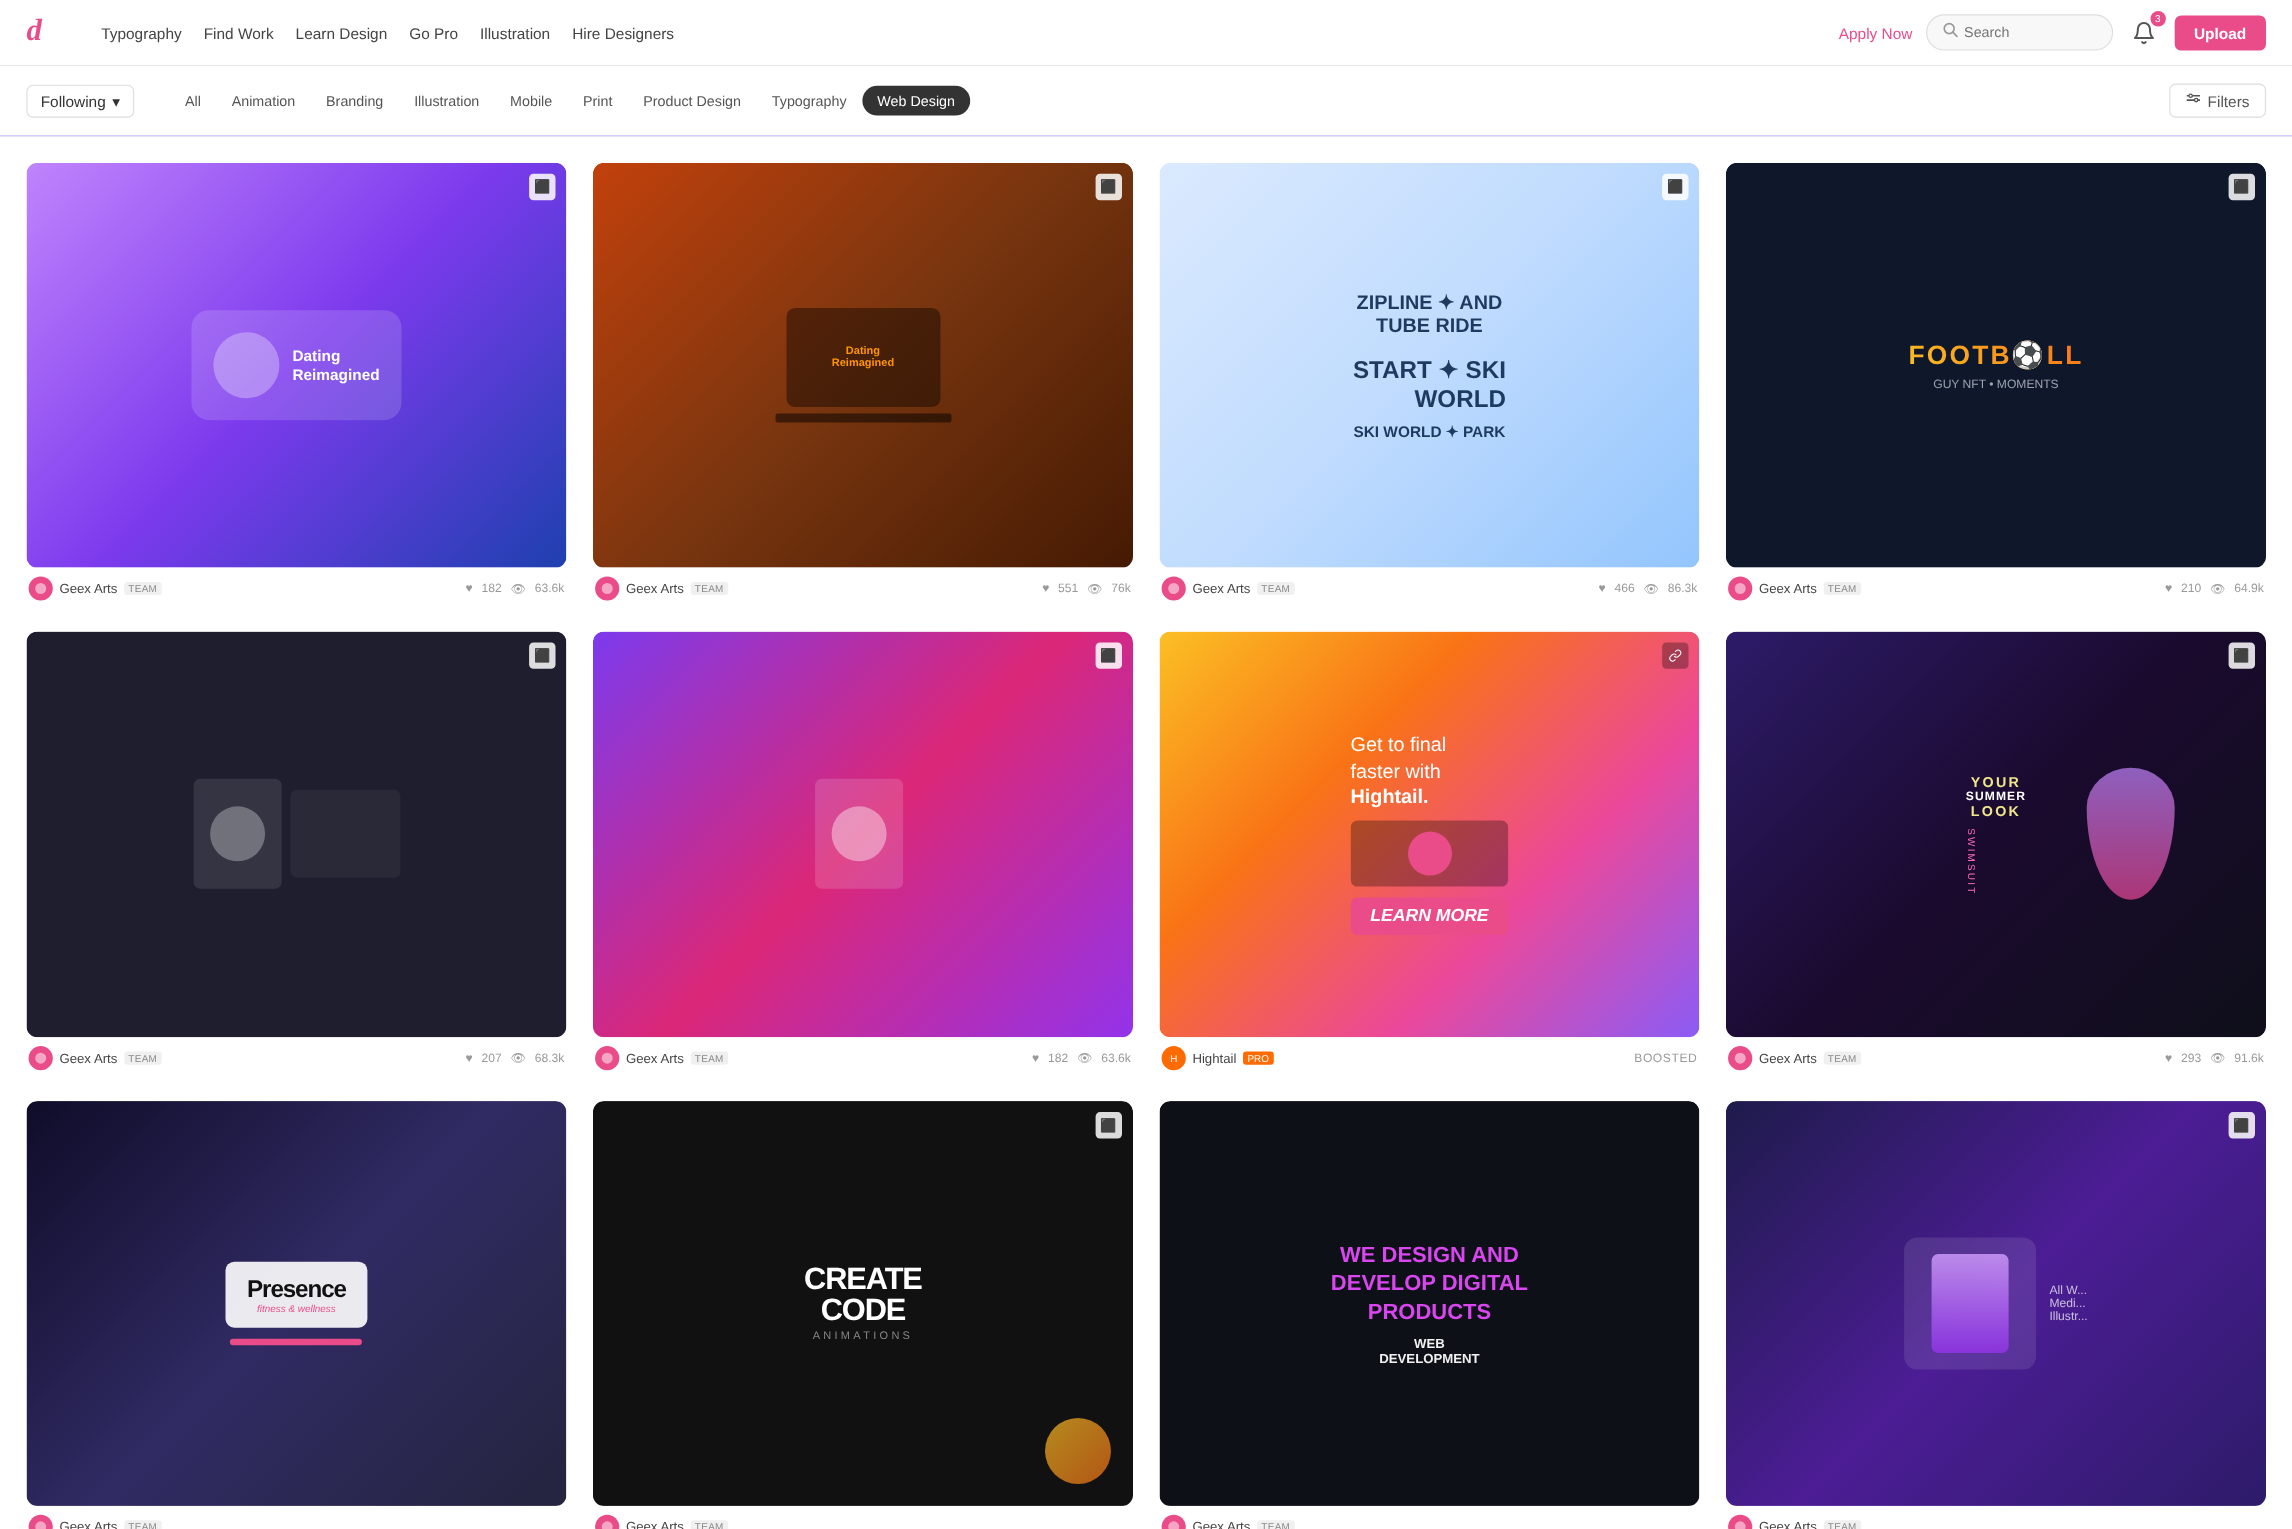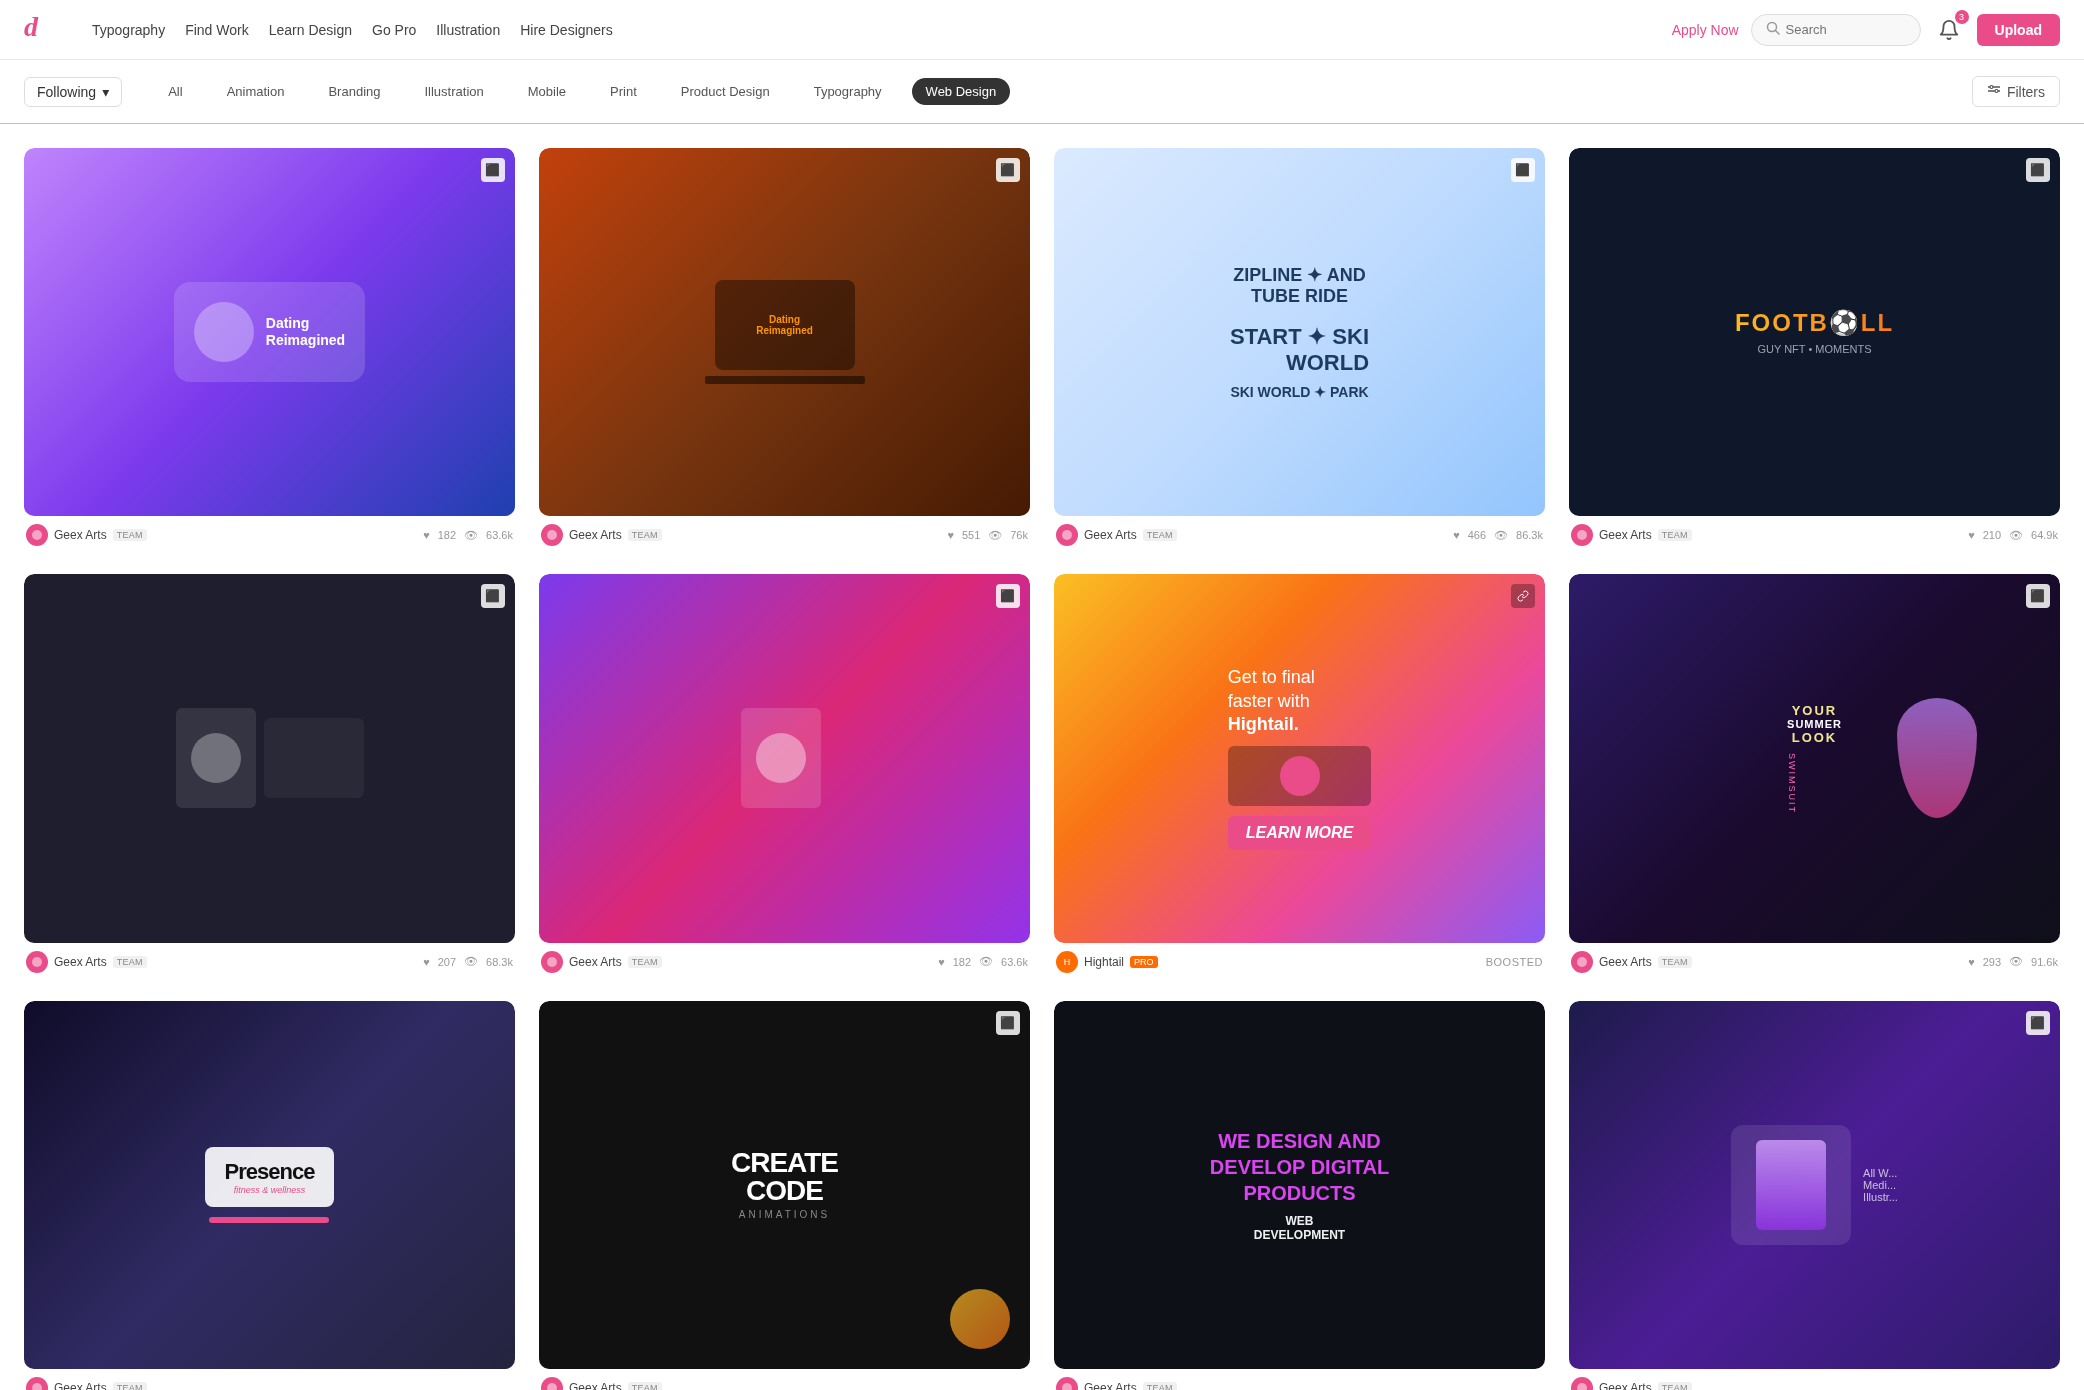--- a/index.html
+++ b/index.html
@@ -97,21 +97,21 @@
       border-radius: 6px;
       padding: 6px 12px;
       gap: 6px;
       cursor: pointer;
       font-size: 14px;
       color: #333;
       margin-right: 24px;
     }
     .filter-tags {
       display: flex;
-      gap: 16px;
+      gap: 0;
       flex: 1;
       flex-wrap: nowrap;
       align-items: center;
     }
     .filter-tag {
       padding: 6px 14px;
       border-radius: 20px;
       font-size: 13px;
       cursor: pointer;
       color: #555;

